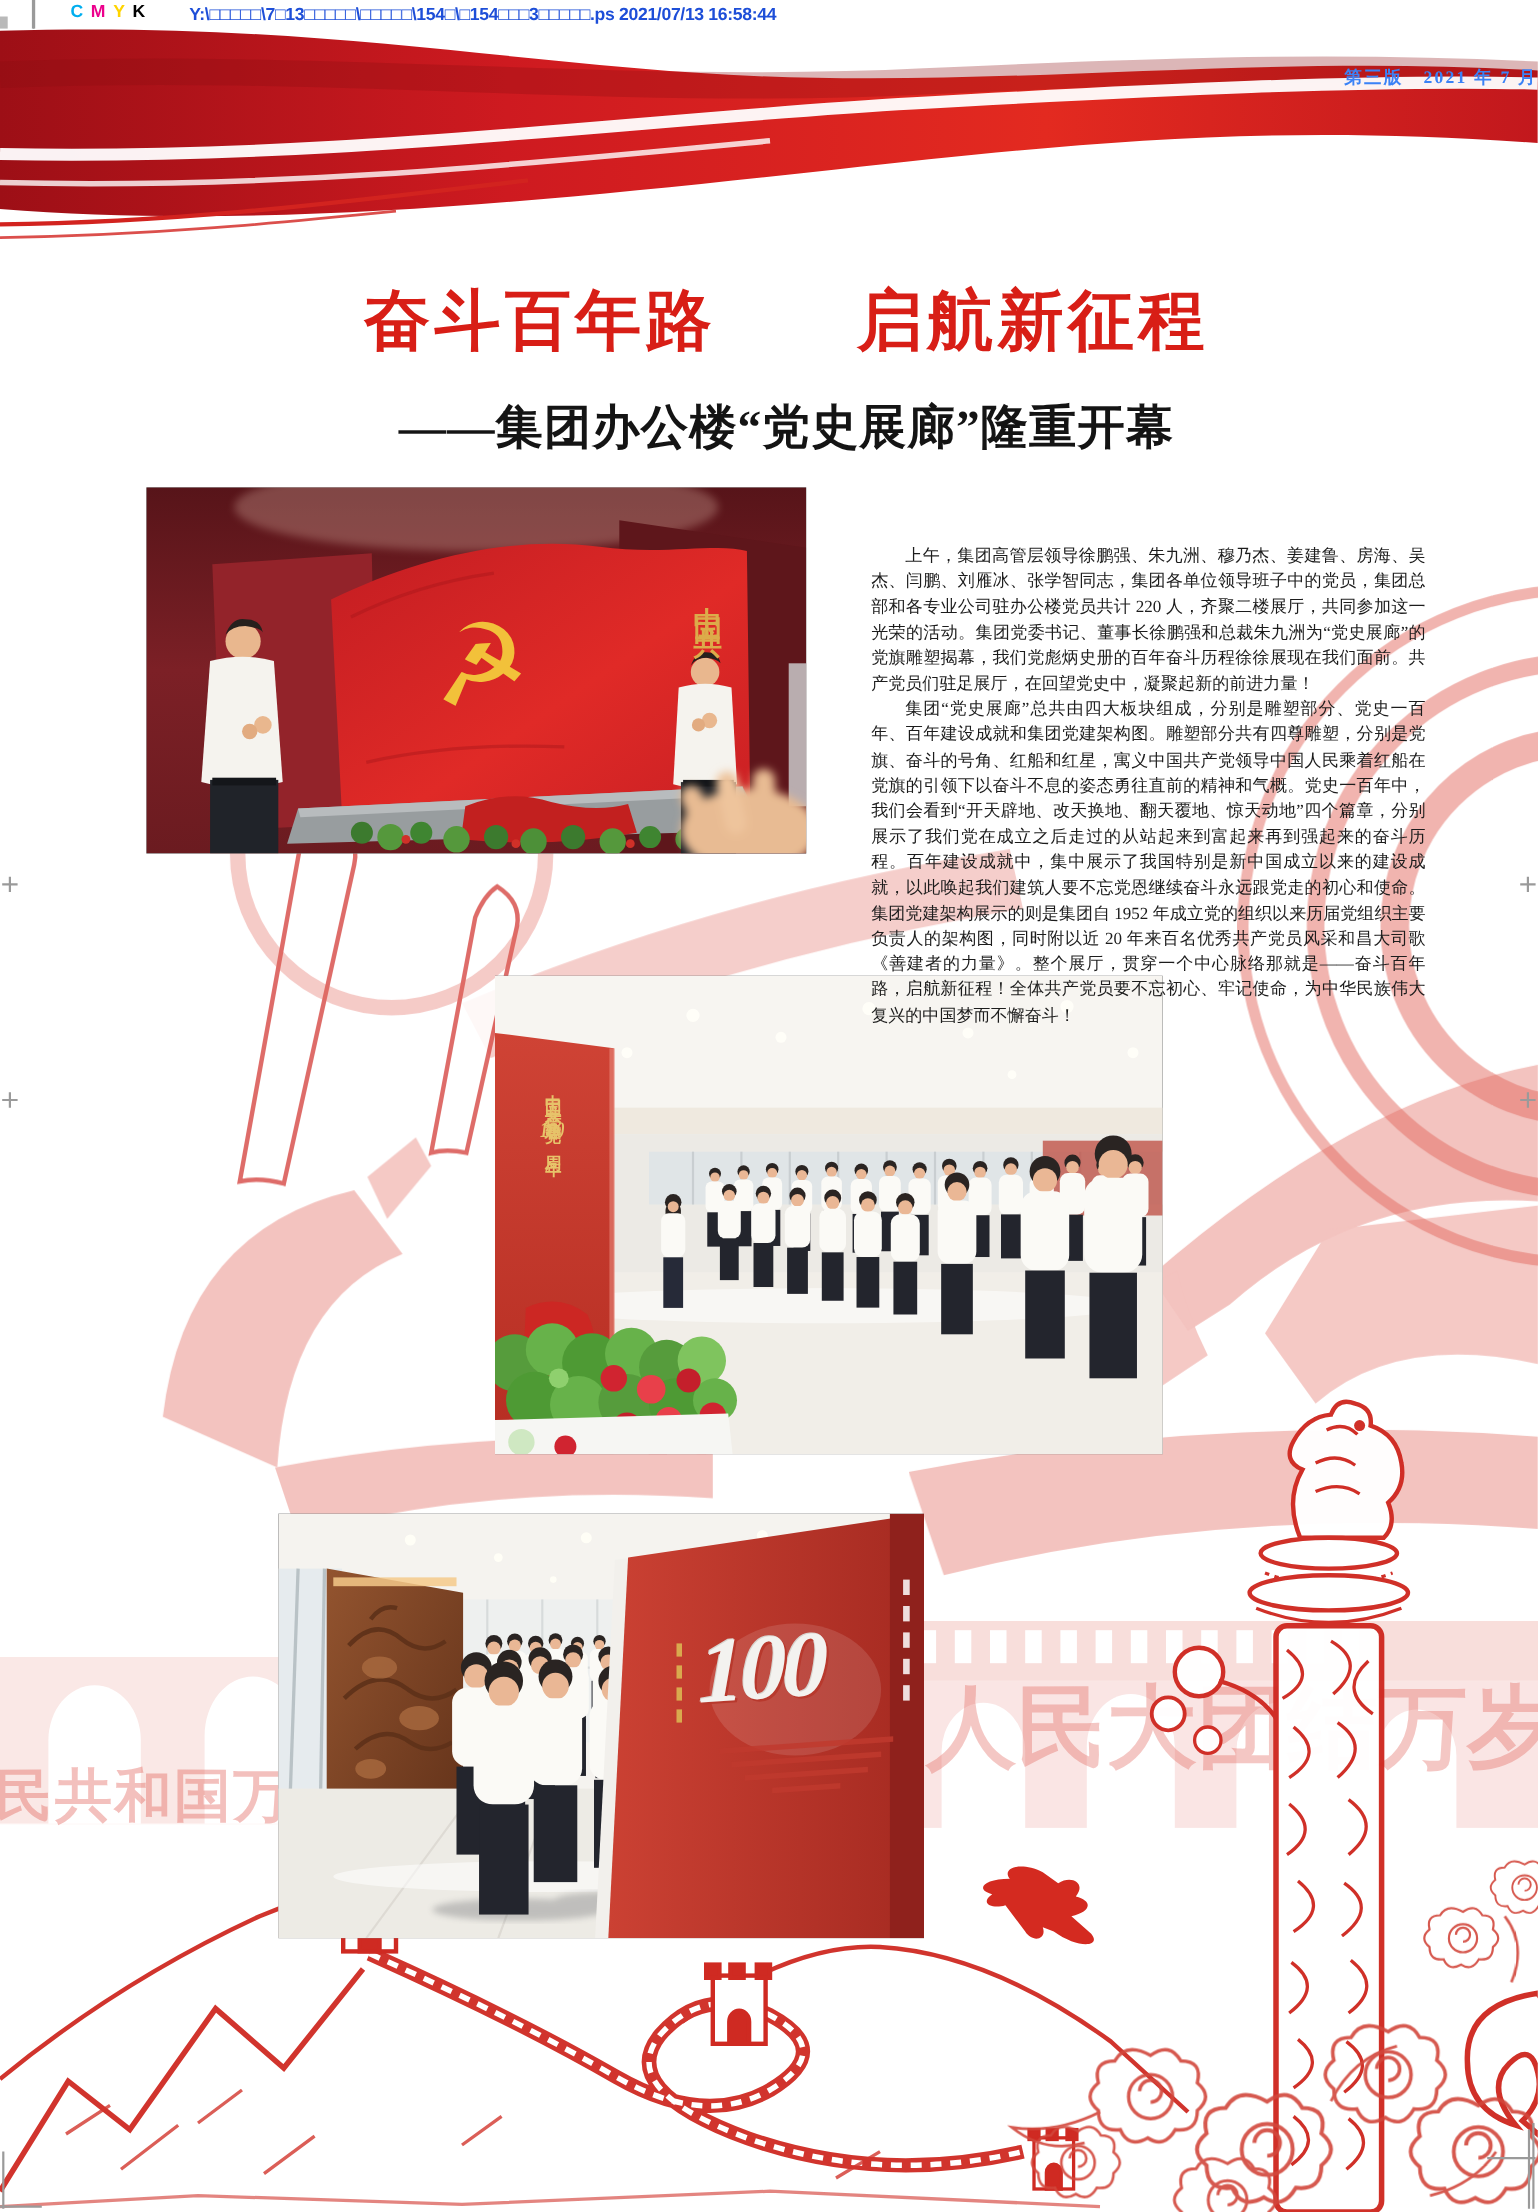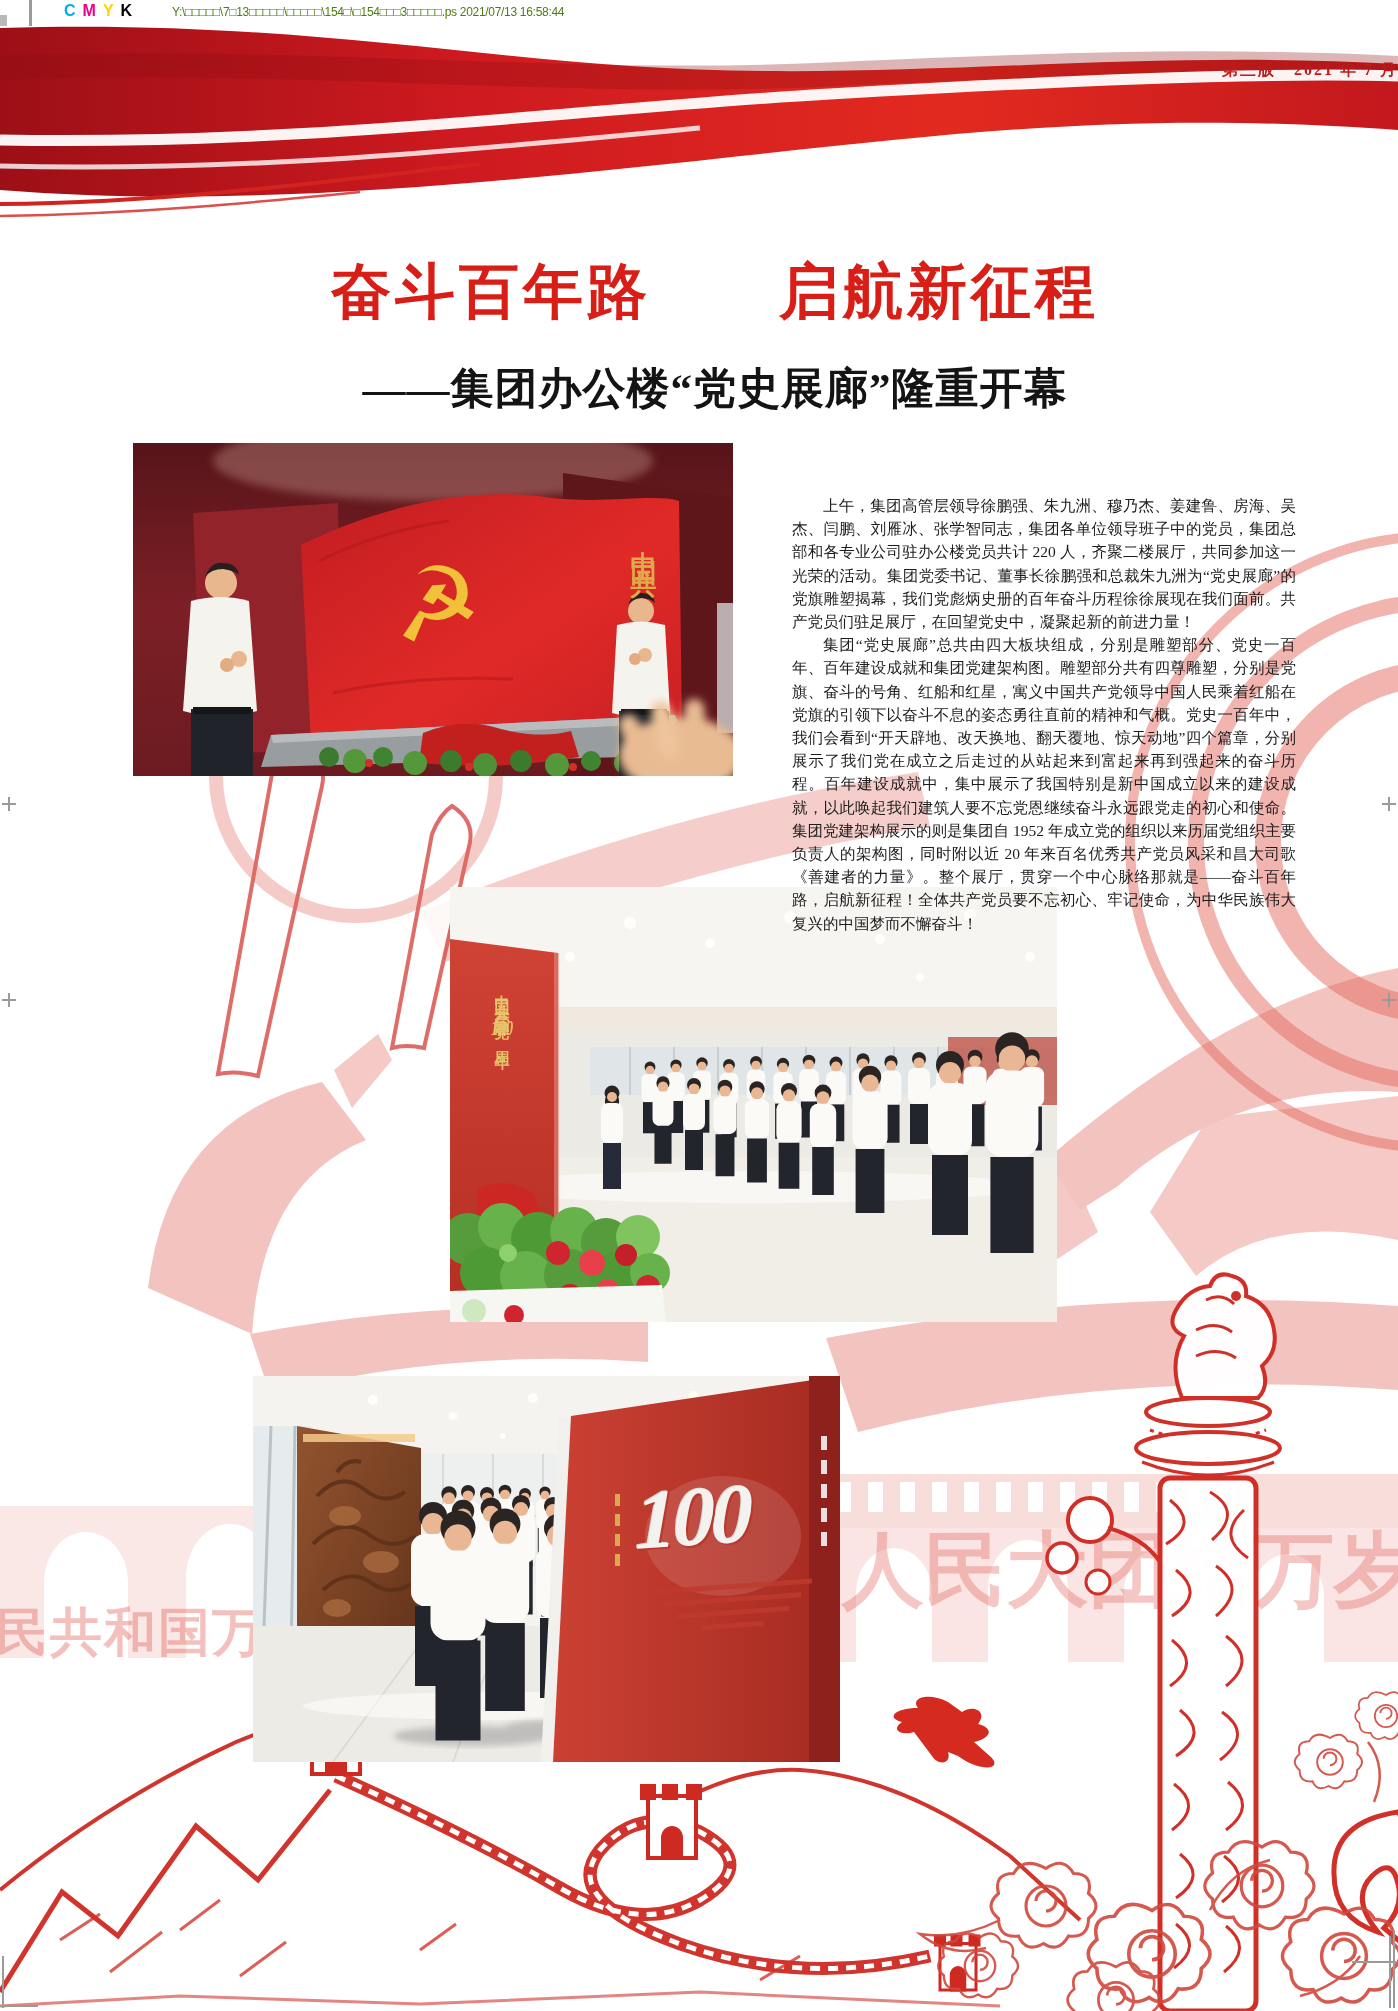--- a/index.html
+++ b/index.html
@@ -7,24 +7,24 @@
         font-family:"Liberation Serif","DejaVu Serif",serif;}
   
   .print-bar{position:absolute;left:0;top:0;width:1222px;height:26px;background:#fff;z-index:60;}
   .print-bar .vline{position:absolute;left:30px;top:0;width:2px;height:26px;background:#9a9a9a;}
   .print-bar .lblk{position:absolute;left:0;top:15px;width:7px;height:11px;background:#b9b9b9;}
   .cmyk{position:absolute;left:64px;top:2px;font-family:"Liberation Sans","DejaVu Sans",sans-serif;
         font-weight:bold;font-size:16px;letter-spacing:0;}
   .cmyk span{margin-right:7px;}
   .c-c{color:#00aeef}.c-m{color:#ec008c}.c-y{color:#ffd400}.c-k{color:#000}
   .fileinfo{position:absolute;left:172px;top:5px;font-family:"Liberation Sans","DejaVu Sans",sans-serif;
-        font-weight:normal;font-size:12px;color:#4d7c0f;letter-spacing:-0.3px;white-space:nowrap;}
+        font-weight:bold;font-size:16px;color:#1d4ed8;letter-spacing:-0.3px;white-space:nowrap;}
   
   .wave{position:absolute;left:0;top:14px;z-index:50;}
-  .edition{position:absolute;left:1222px;top:60px;z-index:55;color:#b91c1c;font-weight:bold;
+  .edition{position:absolute;left:1222px;top:60px;z-index:55;color:#3b82f6;font-weight:bold;
         font-size:16px;letter-spacing:2px;white-space:nowrap;}
   
   .headline{position:absolute;left:20px;top:252px;width:1390px;text-align:center;z-index:40;
         color:#d81e16;font-size:60px;font-weight:bold;letter-spacing:4px;white-space:nowrap;}
   .subhead{position:absolute;left:20px;top:360px;width:1390px;text-align:center;z-index:40;
         color:#141414;font-size:43px;font-weight:bold;letter-spacing:1px;white-space:nowrap;}
   
   .article{position:absolute;left:792px;top:494px;width:504px;z-index:40;color:#1c1c1c;
         font-size:15.5px;line-height:23.2px;text-align:justify;}
   .article p{margin:0;text-indent:2em;}

